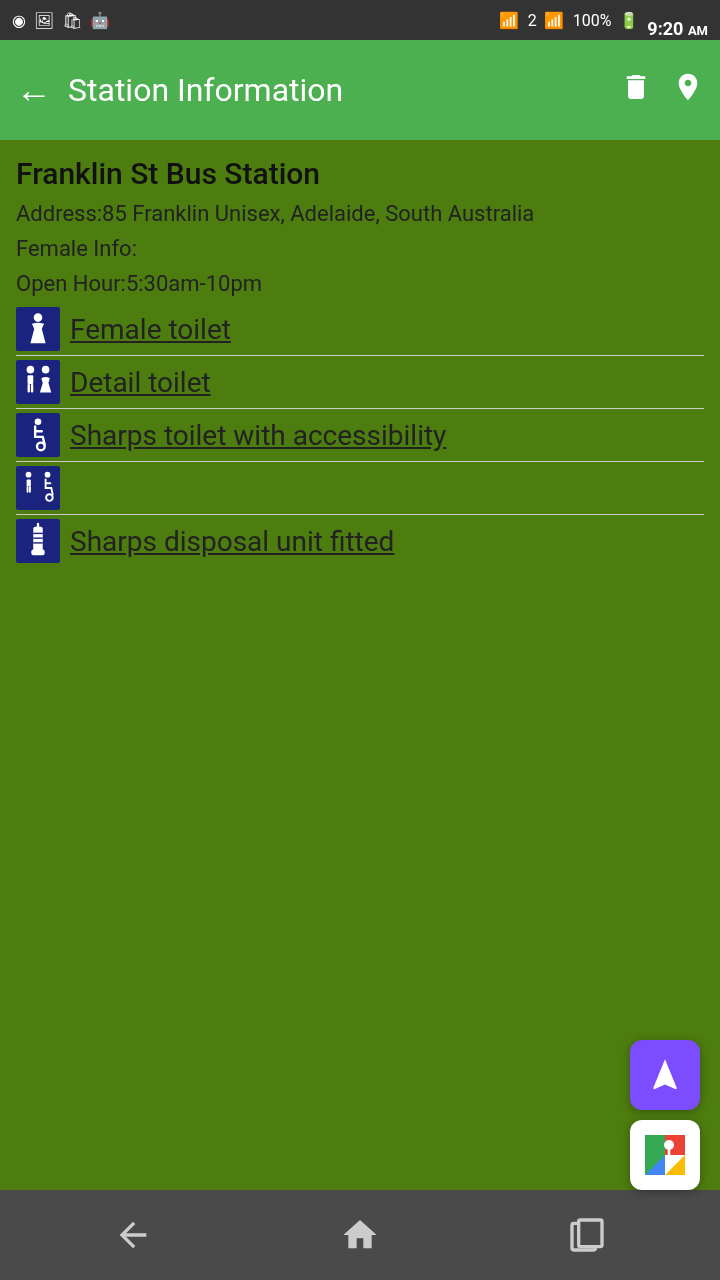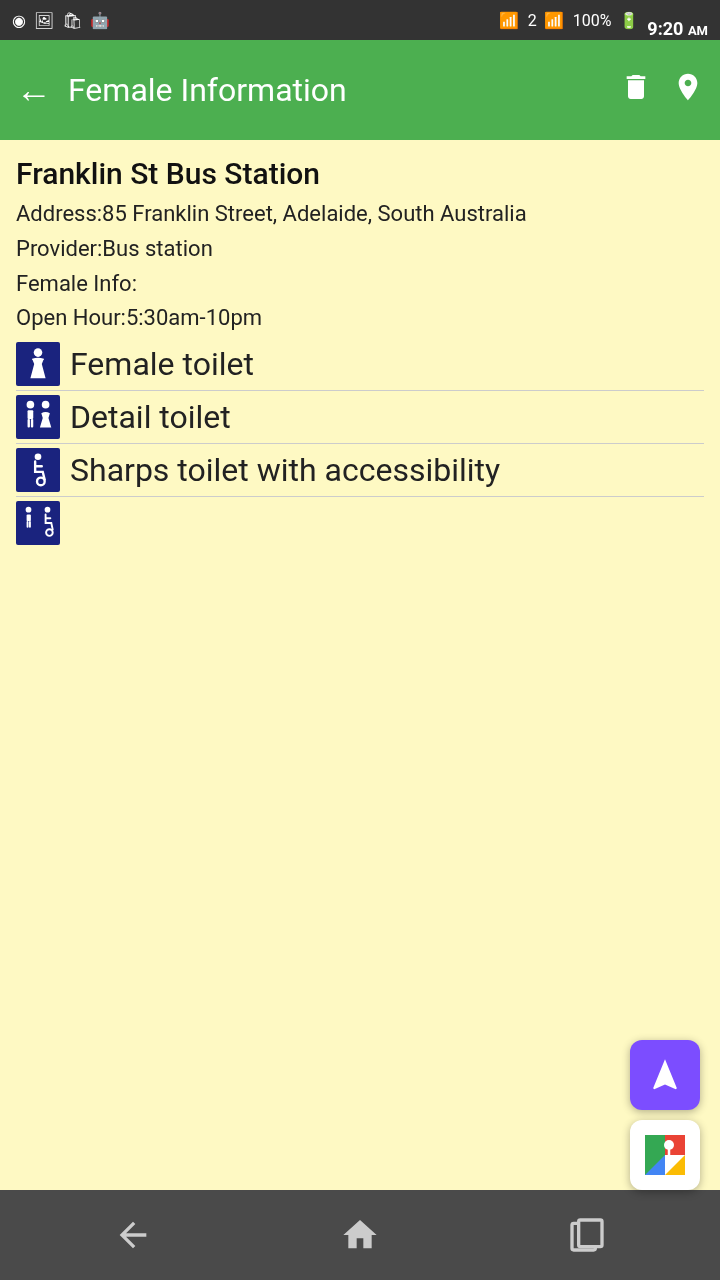--- a/index.html
+++ b/index.html
@@ -80,21 +80,21 @@
     }
     .app-bar-action {
       color: white;
       font-size: 30px;
       cursor: pointer;
     }
 
     
     .content {
       flex: 1;
-      background: #fef9c3;
+      background: #4d7c0f;
       padding: 16px;
     }
 
     .location-name {
       font-size: 30px;
       font-weight: 500;
       color: #111;
       margin-bottom: 8px;
     }
 
@@ -132,22 +132,23 @@
       margin-right: 10px;
       flex-shrink: 0;
     }
 
     .feature-icon svg {
       width: 38px;
       height: 38px;
     }
 
     .feature-label {
-      font-size: 32px;
+      font-size: 28px;
       color: #222;
+      text-decoration: underline;
     }
 
     
     .fab-area {
       position: fixed;
       bottom: 90px;
       right: 20px;
       display: flex;
       flex-direction: column;
       gap: 10px;
@@ -217,41 +218,40 @@
     <span class="status-icon">🔋</span>
     <span class="status-time">
       <span>9:20</span>
       <span style="font-size:13px;">AM</span>
     </span>
   </div>
 </div>
 
 <div class="app-bar">
   <span class="app-bar-back">←</span>
-  <span class="app-bar-title">Female Information</span>
+  <span class="app-bar-title">Station Information</span>
   <div class="app-bar-actions">
     <span class="app-bar-action">
       
       <svg width="32" height="32" viewBox="0 0 24 24" fill="white">
         <path d="M6 19c0 1.1.9 2 2 2h8c1.1 0 2-.9 2-2V7H6v12zM19 4h-3.5l-1-1h-5l-1 1H5v2h14V4z"></path>
       </svg>
     </span>
     <span class="app-bar-action">
       
       <svg width="32" height="32" viewBox="0 0 24 24" fill="white">
         <path d="M12 2C8.13 2 5 5.13 5 9c0 5.25 7 13 7 13s7-7.75 7-13c0-3.87-3.13-7-7-7zm0 9.5c-1.38 0-2.5-1.12-2.5-2.5s1.12-2.5 2.5-2.5 2.5 1.12 2.5 2.5-1.12 2.5-2.5 2.5z"></path>
       </svg>
     </span>
   </div>
 </div>
 
 <div class="content">
   <div class="location-name">Franklin St Bus Station</div>
-  <div class="info-line">Address:85 Franklin Street, Adelaide, South Australia</div>
-  <div class="info-line">Provider:Bus station</div>
+  <div class="info-line">Address:85 Franklin Unisex, Adelaide, South Australia</div>
   <div class="info-line">Female Info:</div>
   <div class="info-line">Open Hour:5:30am-10pm</div>
 
   <div class="feature-list">
 
     <div class="feature-row">
       <div class="feature-icon">
         <svg viewBox="0 0 40 40" fill="white">
 
           <circle cx="20" cy="8" r="4.5"></circle>
@@ -300,20 +300,36 @@
           <rect x="8" y="18" width="2" height="7" rx="1" fill="white"></rect>
           <rect x="10.5" y="18" width="2" height="7" rx="1" fill="white"></rect>
 
           <circle cx="30" cy="6" r="3"></circle>
           <path d="M28 11 L28 20 L34 20 L35.5 27 M28 15 L33 15" stroke="white" stroke-width="2" fill="none" stroke-linecap="round"></path>
           <circle cx="32" cy="30" r="3.5" stroke="white" stroke-width="2" fill="none"></circle>
         </svg>
       </div>
     </div>
 
+    <div class="feature-row">
+      <div class="feature-icon">
+        <svg viewBox="0 0 40 40" fill="white">
+
+          <rect x="15" y="5" width="10" height="26" rx="2" fill="white"></rect>
+          <rect x="13" y="29" width="14" height="6" rx="2" fill="white"></rect>
+
+          <line x1="20" y1="2" x2="20" y2="7" stroke="white" stroke-width="2.5" stroke-linecap="round"></line>
+
+          <line x1="15" y1="12" x2="25" y2="12" stroke="#1a237e" stroke-width="1.5"></line>
+          <line x1="15" y1="17" x2="25" y2="17" stroke="#1a237e" stroke-width="1.5"></line>
+          <line x1="15" y1="22" x2="25" y2="22" stroke="#1a237e" stroke-width="1.5"></line>
+        </svg>
+      </div>
+      <span class="feature-label">Sharps disposal unit fitted</span>
+    </div>
 
   </div>
 </div>
 
 <div class="fab-area">
   <button class="fab-btn fab-nav">
 
     <svg width="38" height="38" viewBox="0 0 24 24" fill="white">
       <path d="M12 2L4.5 20.29l.71.71L12 18l6.79 3 .71-.71z"></path>
     </svg>

